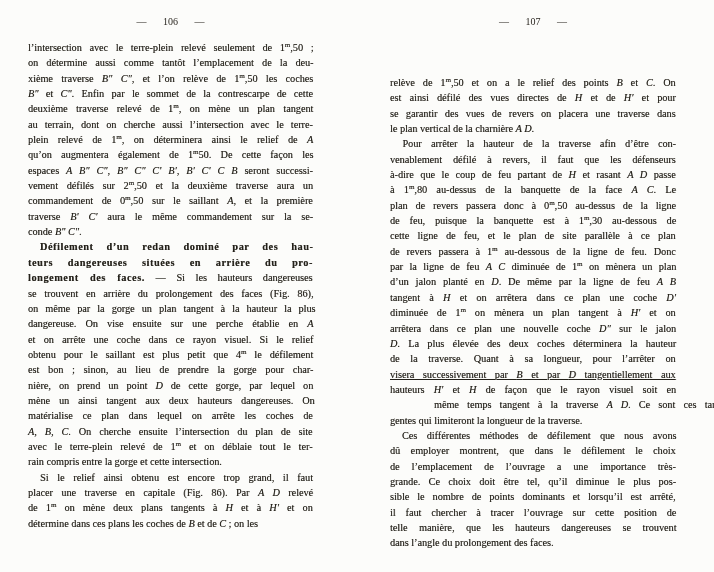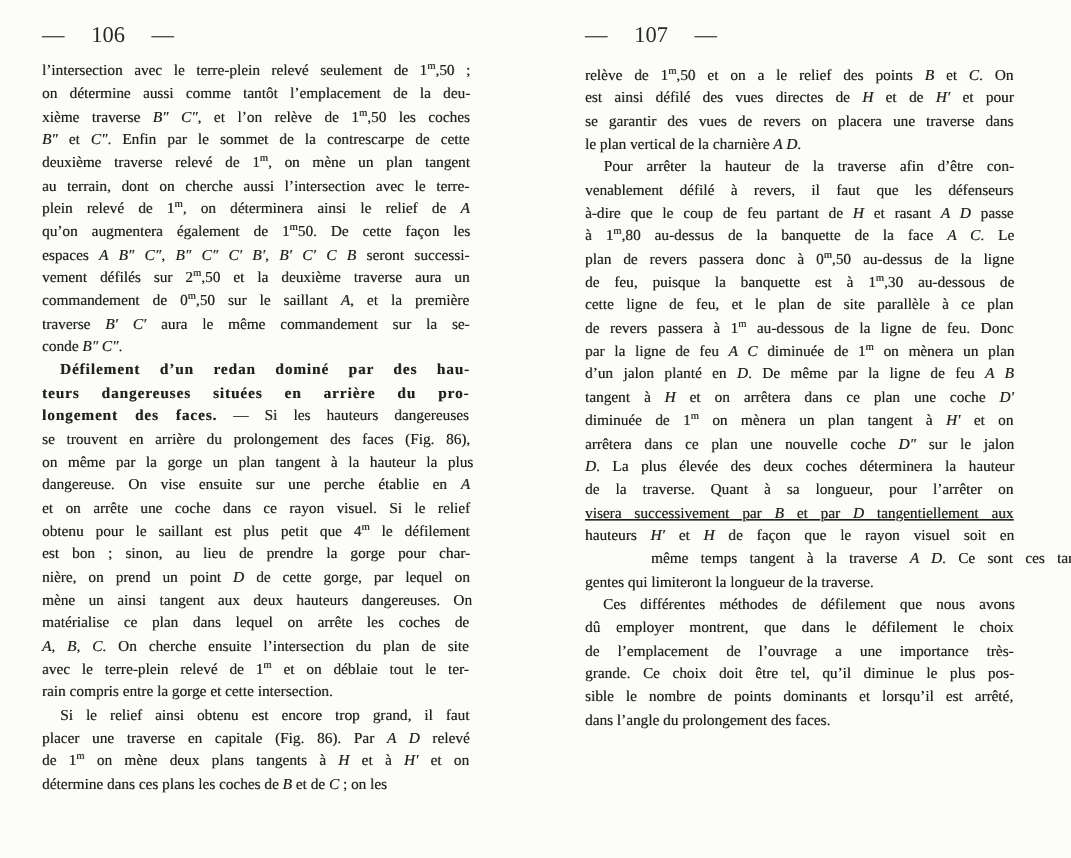--- a/index.html
+++ b/index.html
@@ -10,22 +10,22 @@
     position: relative;
     font-family: "Liberation Serif", "DejaVu Serif", serif;
     color: #232019;
   }
   .spread { position: absolute; inset: 0; }
   .page { position: absolute; top: 0; height: 572px; }
   .page-left  { left: 28px;  width: 285px; }
   .page-right { left: 390px; width: 286px; }
   .pagehead {
     position: absolute; top: 16px; left: 0; right: 0;
-    text-align: left;
-    font-size: 15px;
+    text-align: center;
+    font-size: 10px;
     word-spacing: 14px;
     color: #2a2620;
   }
   .text { position: absolute; left: 0; right: 0; }
   .page-left  .text { top: 40px; }
   .page-right .text { top: 43px; }
   .para { margin: 0; padding: 0; }
   .ln {
     display: block;
     white-space: nowrap;
@@ -89,21 +89,21 @@
         </p>
     </div>
   </div>
 
   <div class="page page-right">
     <div class="pagehead">
       <span>— 107 —</span>
     </div>
     <div class="text">
       <p class="para">
-          <span class="ln" style="word-spacing: 5.38px;"><span class="t">relève de 1<sup>m</sup>,50 et on a le relief des points <i>B</i> et <i>C</i>. On</span></span>
+          <span class="ln" style="word-spacing: 5.38px; margin-top: 32px;"><span class="t">relève de 1<sup>m</sup>,50 et on a le relief des points <i>B</i> et <i>C</i>. On</span></span>
           <span class="ln" style="word-spacing: 5.67px;"><span class="t">est ainsi défilé des vues directes de <i>H</i> et de <i>H′</i> et pour</span></span>
           <span class="ln" style="word-spacing: 4.8px;"><span class="t">se garantir des vues de revers on placera une traverse dans</span></span>
           <span class="ln"><span class="t">le plan vertical de la charnière <i>A D</i>.</span></span>
         </p>
       <p class="para indent">
           <span class="ln" style="word-spacing: 6.67px;"><span class="t">Pour arrêter la hauteur de la traverse afin d’être con-</span></span>
           <span class="ln" style="word-spacing: 8.38px;"><span class="t">venablement défilé à revers, il faut que les défenseurs</span></span>
           <span class="ln" style="word-spacing: 4px;"><span class="t">à-dire que le coup de feu partant de <i>H</i> et rasant <i>A D</i> passe</span></span>
           <span class="ln" style="word-spacing: 6.73px;"><span class="t">à 1<sup>m</sup>,80 au-dessus de la banquette de la face <i>A C</i>. Le</span></span>
           <span class="ln" style="word-spacing: 5.4px;"><span class="t">plan de revers passera donc à 0<sup>m</sup>,50 au-dessus de la ligne</span></span>
@@ -121,18 +121,20 @@
           <span class="ln" style="word-spacing: 6.64px;"><span class="t">hauteurs <i>H′</i> et <i>H</i> de façon que le rayon visuel soit en</span></span>
           <span class="ln" style="word-spacing: 5.64px; margin-left: 44px;"><span class="t">même temps tangent à la traverse <i>A D</i>. Ce sont ces tan-</span></span>
           <span class="ln"><span class="t">gentes qui limiteront la longueur de la traverse.</span></span>
         </p>
       <p class="para indent">
           <span class="ln" style="word-spacing: 6.86px;"><span class="t">Ces différentes méthodes de défilement que nous avons</span></span>
           <span class="ln" style="word-spacing: 7.88px;"><span class="t">dû employer montrent, que dans le défilement le choix</span></span>
           <span class="ln" style="word-spacing: 9.43px;"><span class="t">de l’emplacement de l’ouvrage a une importance très-</span></span>
           <span class="ln" style="word-spacing: 5.8px;"><span class="t">grande. Ce choix doit être tel, qu’il diminue le plus pos-</span></span>
           <span class="ln" style="word-spacing: 5.44px;"><span class="t">sible le nombre de points dominants et lorsqu’il est arrêté,</span></span>
+          <span class="ln" style="word-spacing: 7.33px;"><span class="t">il faut chercher à tracer l’ouvrage sur cette position de</span></span>
+          <span class="ln" style="word-spacing: 9px;"><span class="t">telle manière, que les hauteurs dangereuses se trouvent</span></span>
           <span class="ln"><span class="t">dans l’angle du prolongement des faces.</span></span>
         </p>
     </div>
   </div>
 
 </div>
 
 </body></html>

